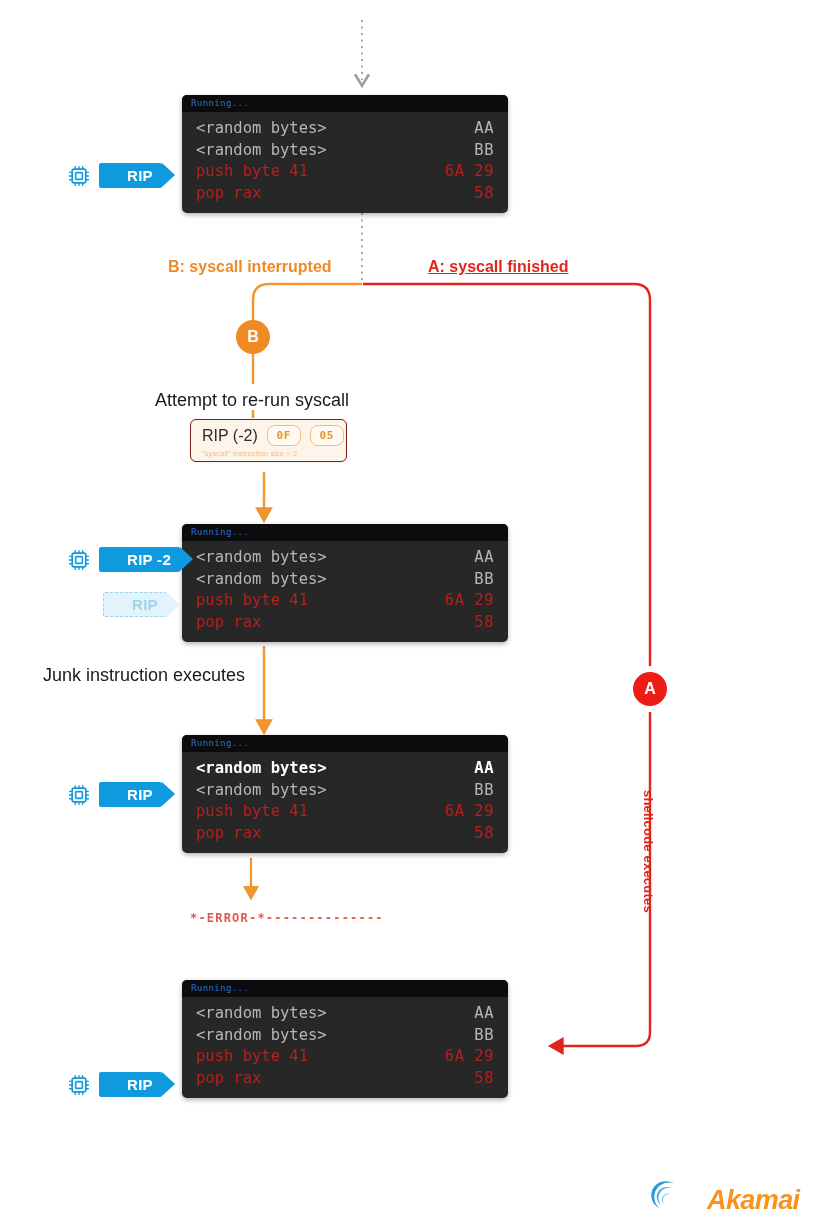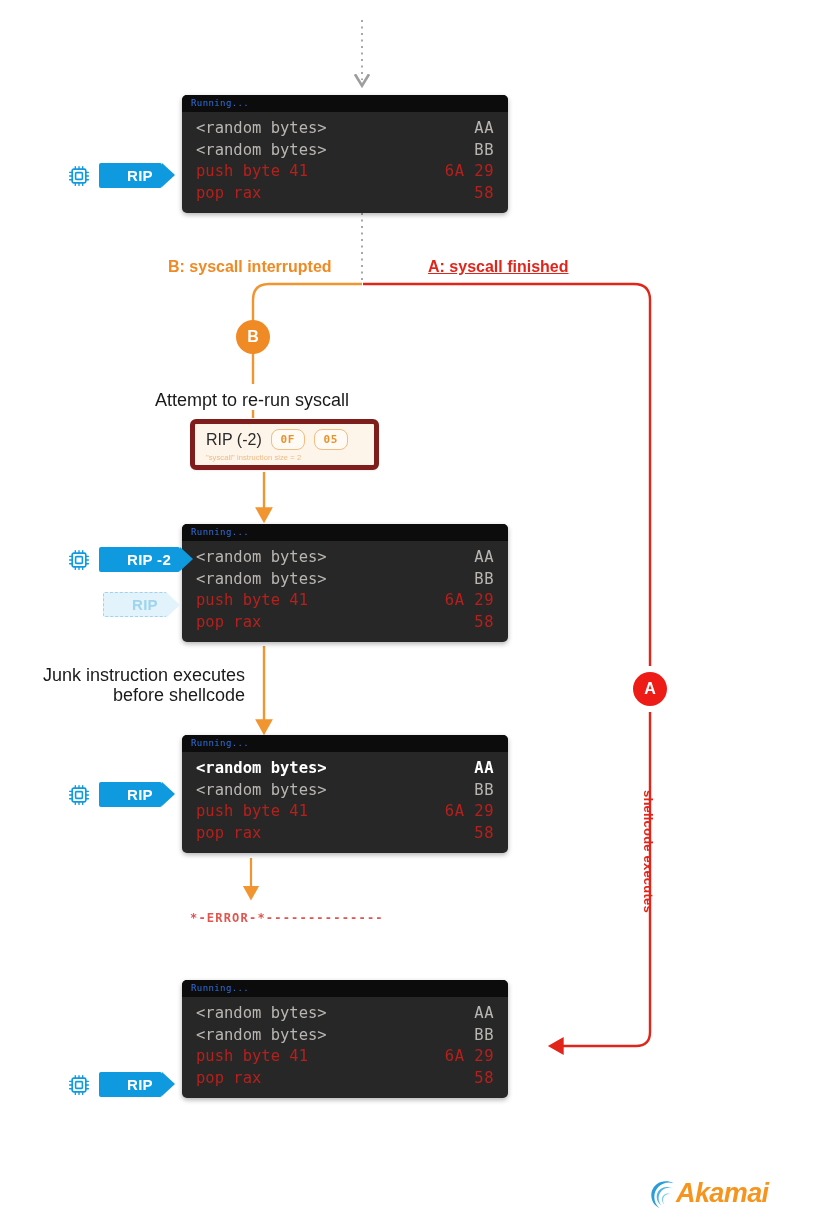--- a/index.html
+++ b/index.html
@@ -60,22 +60,22 @@
 
   
   .lbl{position:absolute;font-size:18px;color:#1a1a1a;line-height:20px;}
   .branchlbl{position:absolute;font-size:16px;font-weight:bold;}
   .branchlbl.orange{color:#f08a24;}
   .branchlbl.red{color:#e1251b;}
 
   
   .calloutwrap{position:absolute;}
   .callout{
-    background:#fdf4ea;border:5px solid #7f1d1d;border-radius:6px;
-    padding:5px 26px 3px 11px;display:inline-flex;flex-direction:column;
+    background:#fdf4ea;border:1px solid #7f1d1d;border-radius:6px;
+    padding:5px 2px 3px 11px;display:inline-flex;flex-direction:column;
     box-shadow:0 1px 2px rgba(0,0,0,.07);
   }
   .callout .top{display:flex;align-items:center;gap:9px;}
   .callout .rtxt{font-size:16px;color:#2b2b2b;}
   .hexbox{
     display:flex;align-items:center;justify-content:center;
     min-width:24px;height:19px;padding:0 4px;
     border:1px solid #f0bd83;border-radius:8px;background:#fffaf3;
     font-family:"DejaVu Sans Mono","Liberation Mono",monospace;
     font-size:11px;font-weight:bold;color:#e8922f;letter-spacing:.5px;
@@ -103,21 +103,21 @@
   }
 
   
   .vtext{
     position:absolute;transform-origin:0 0;transform:rotate(90deg);
     font-size:13px;font-weight:bold;color:#e1251b;white-space:nowrap;
     letter-spacing:.2px;
   }
 
   
-  .logo{position:absolute;display:flex;align-items:flex-start;}
+  .logo{position:absolute;display:flex;align-items:flex-end;gap:31px;}
   .logo .word{
     font-size:27px;font-weight:bold;font-style:italic;color:#f7941e;
     letter-spacing:-.6px;margin-left:-6px;
   }
 
   svg.overlay{position:absolute;left:0;top:0;pointer-events:none;}
 </style>
 </head>
 <body>
 
@@ -249,21 +249,20 @@
   </span>
   <span class="badge">RIP -2</span>
 </div>
 
 <div class="ripgroup" style="left:103px;top:592px;">
   <span class="badge ghost">RIP</span>
 </div>
 
 <div class="lbl" style="left:30px;top:665px;width:215px;text-align:right;">
   <div>Junk instruction executes</div>
-  <div>before shellcode</div>
 </div>
 
 <div class="term" style="left:182px;top:735px;">
   <div class="titlebar">Running...</div>
   <div class="body">
     <div class="trow white">
       <span>&lt;random bytes&gt;</span>
       <span class="hex">AA</span>
     </div>
     <div class="trow gray">

